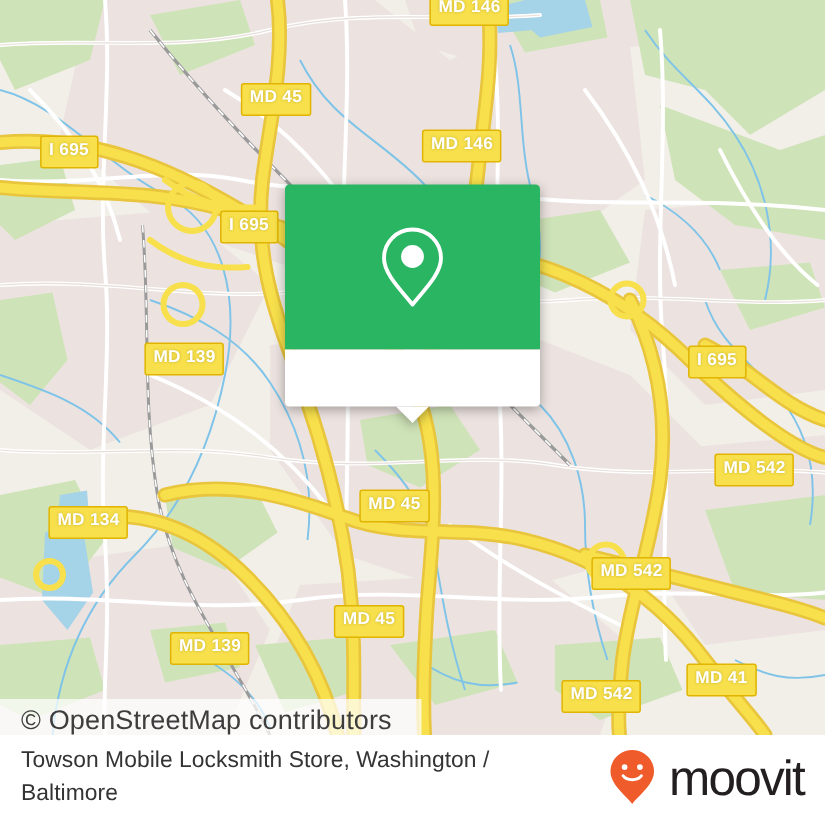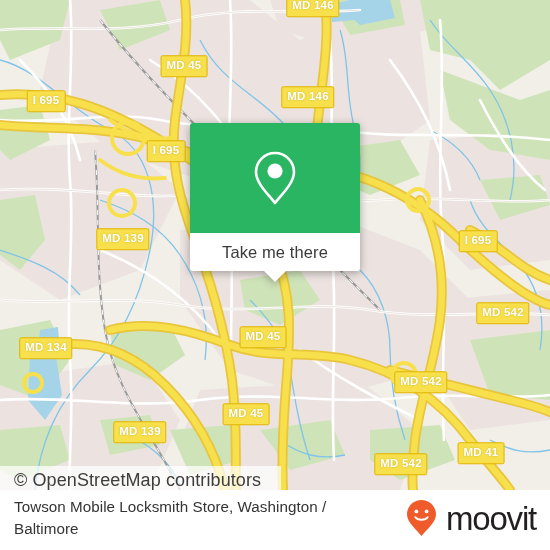--- a/index.html
+++ b/index.html
@@ -262,38 +262,37 @@
 
     <div class="shield" style="left:313px; top:6px">MD 146</div>
     <div class="shield" style="left:184px; top:66px">MD 45</div>
     <div class="shield" style="left:308px; top:97px">MD 146</div>
     <div class="shield" style="left:46px;  top:101px">I 695</div>
     <div class="shield" style="left:166px; top:151px">I 695</div>
     <div class="shield" style="left:123px; top:239px">MD 139</div>
     <div class="shield" style="left:478px; top:241px">I 695</div>
     <div class="shield" style="left:503px; top:313px">MD 542</div>
     <div class="shield" style="left:263px; top:337px">MD 45</div>
-    <div class="shield" style="left:46px;  top:348px">MD 134</div>
+    <div class="shield" style="left:59px;  top:348px">MD 134</div>
     <div class="shield" style="left:421px; top:382px">MD 542</div>
     <div class="shield" style="left:246px; top:414px">MD 45</div>
     <div class="shield" style="left:140px; top:432px">MD 139</div>
     <div class="shield" style="left:481px; top:453px">MD 41</div>
     <div class="shield" style="left:401px; top:464px">MD 542</div>
 
     <div id="attribution">© OpenStreetMap contributors</div>
 
     <div id="callout">
       <div id="callout-top">
         <svg width="46" height="56" viewBox="0 0 46 56">
           <path d="M23 3 C12.5 3 4 11.5 4 22 C4 33 16 44 23 53 C30 44 42 33 42 22 C42 11.5 33.5 3 23 3 Z" fill="none" stroke="#ffffff" stroke-width="2.6" stroke-linejoin="round"></path>
           <circle cx="23" cy="21" r="7.6" fill="#ffffff"></circle>
         </svg>
       </div>
       <div id="callout-bottom">
-        <span id="callout-label">Take me there</span>
         <div id="callout-tail"></div>
       </div>
     </div>
   </div>
 
   <div id="bottombar">
     <div id="place-title">Towson Mobile Locksmith Store, Washington / Baltimore</div>
     <div id="brand">
       <svg width="33" height="40" viewBox="0 0 33 40">
         <path d="M16.5 2 C8.5 2 2 8.4 2 16.3 C2 25 12 32 16.5 38 C21 32 31 25 31 16.3 C31 8.4 24.5 2 16.5 2 Z" fill="#ef5b2b"></path>

